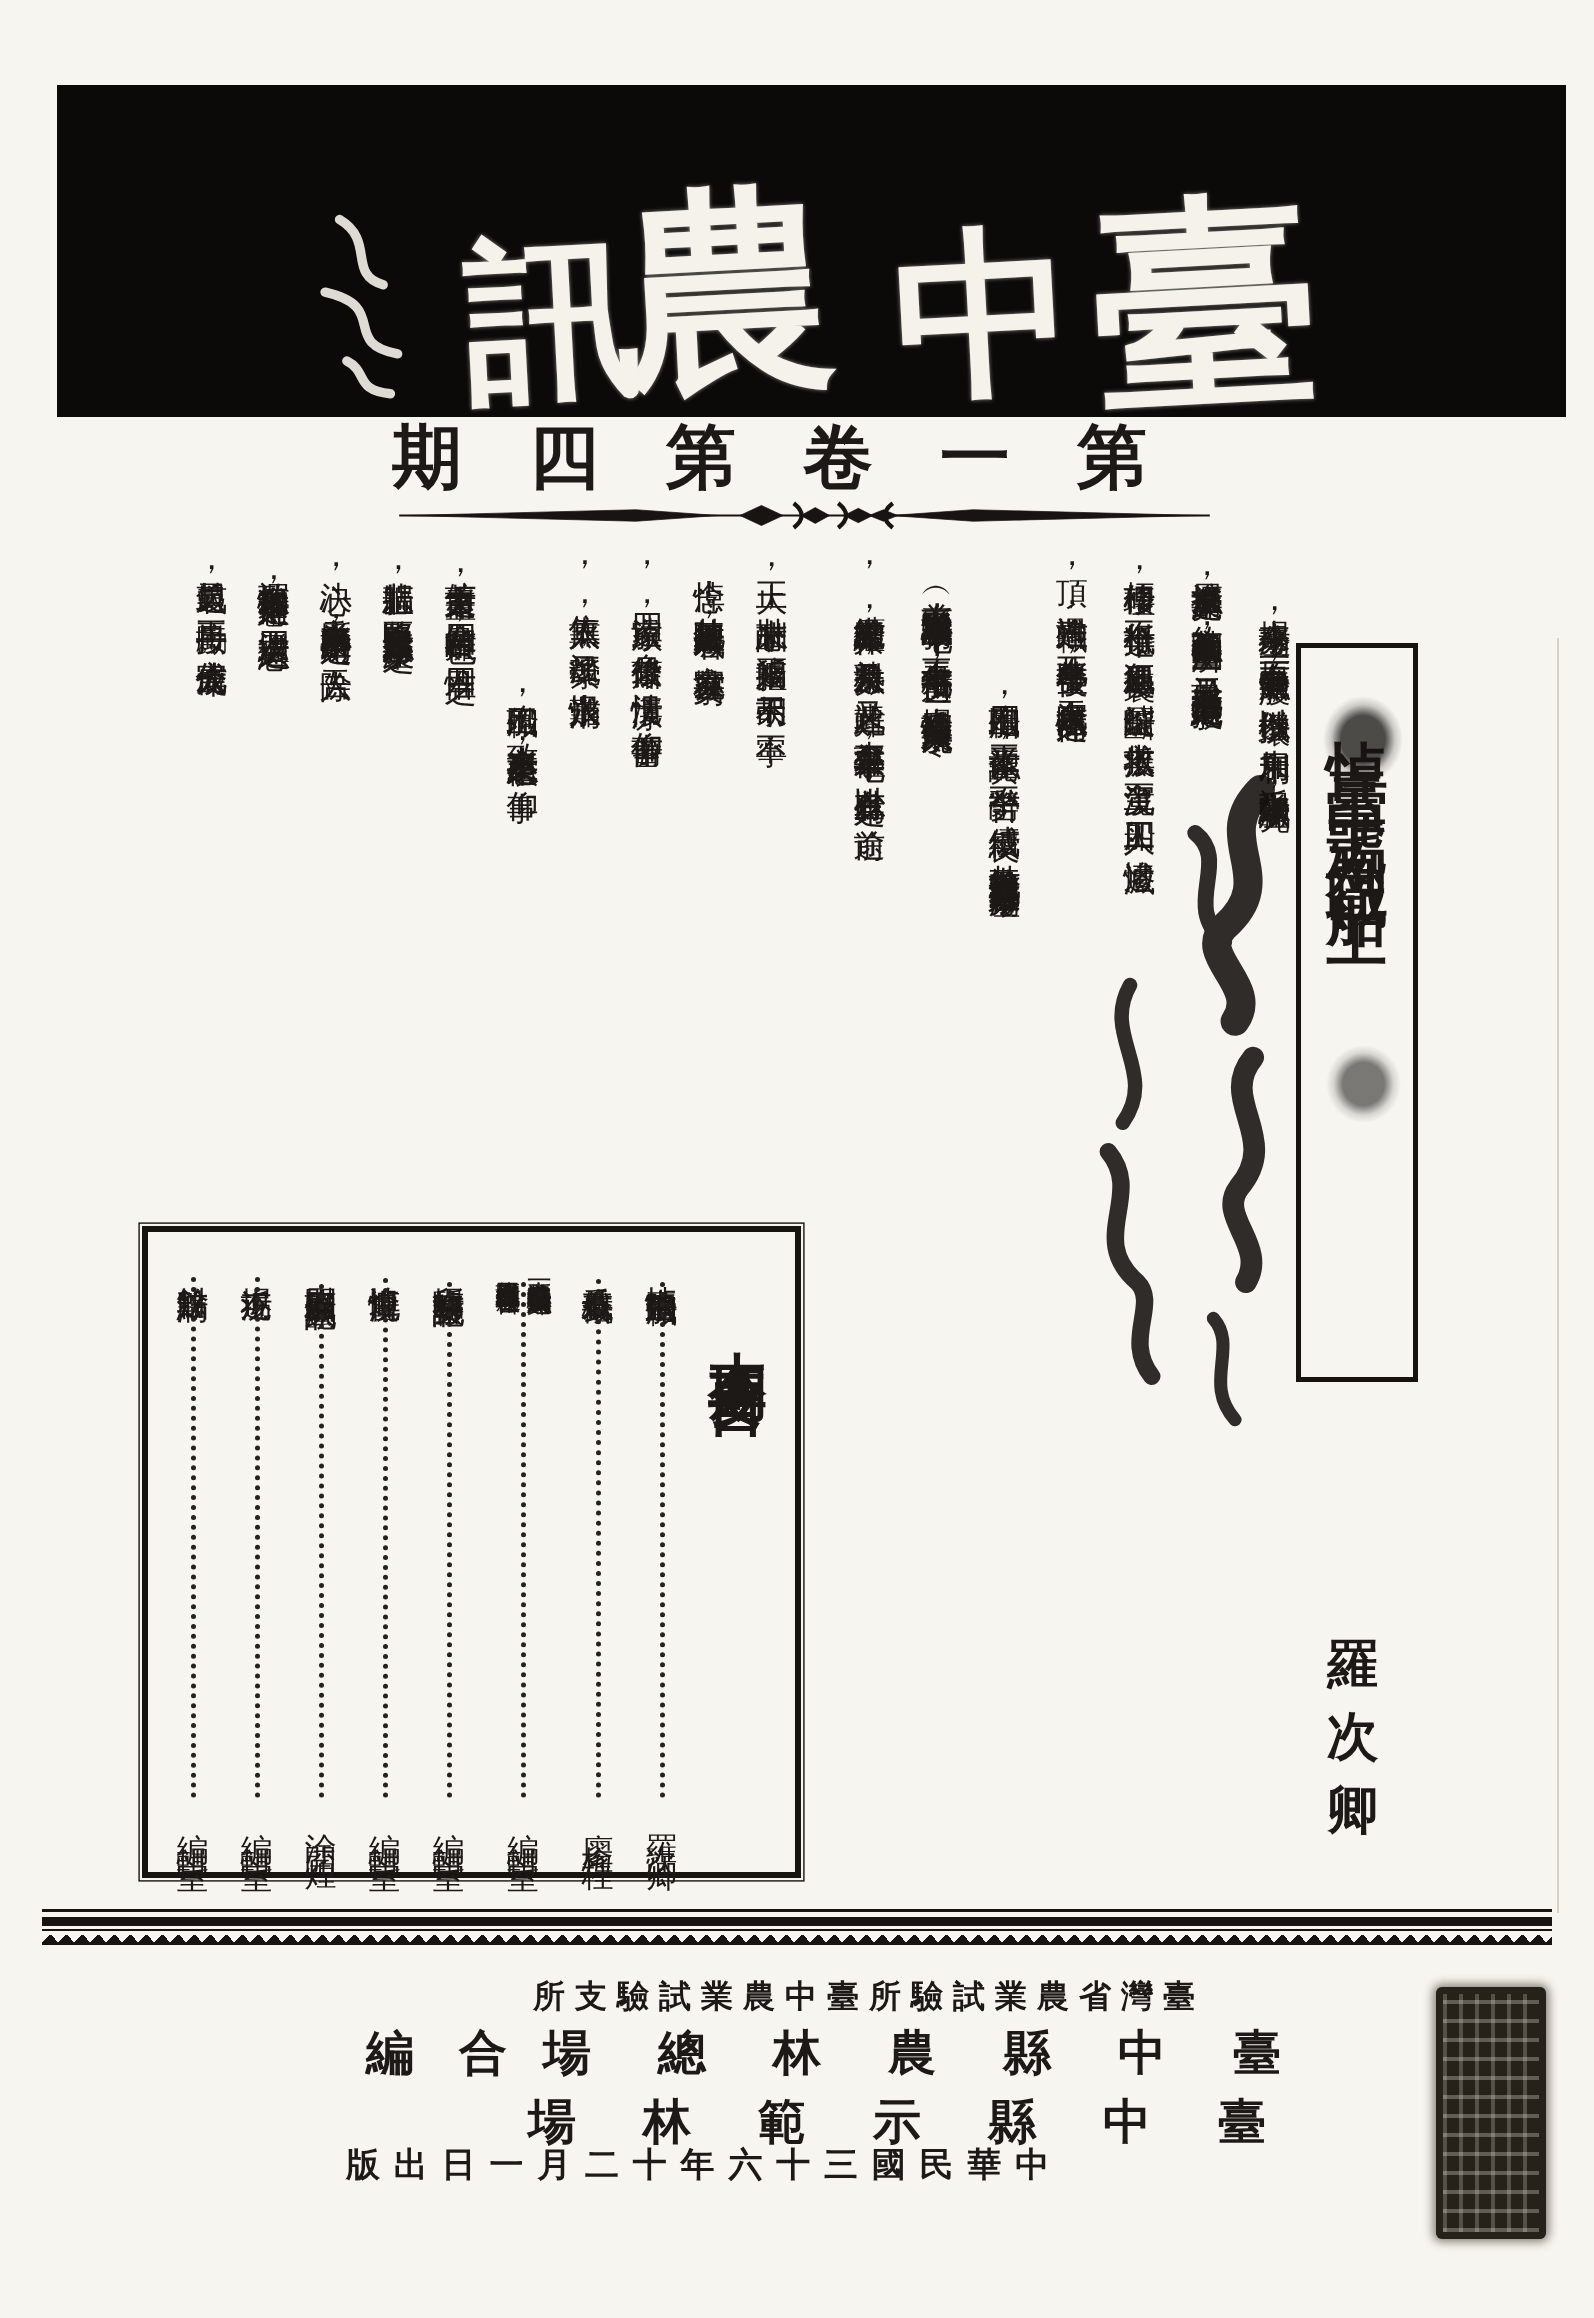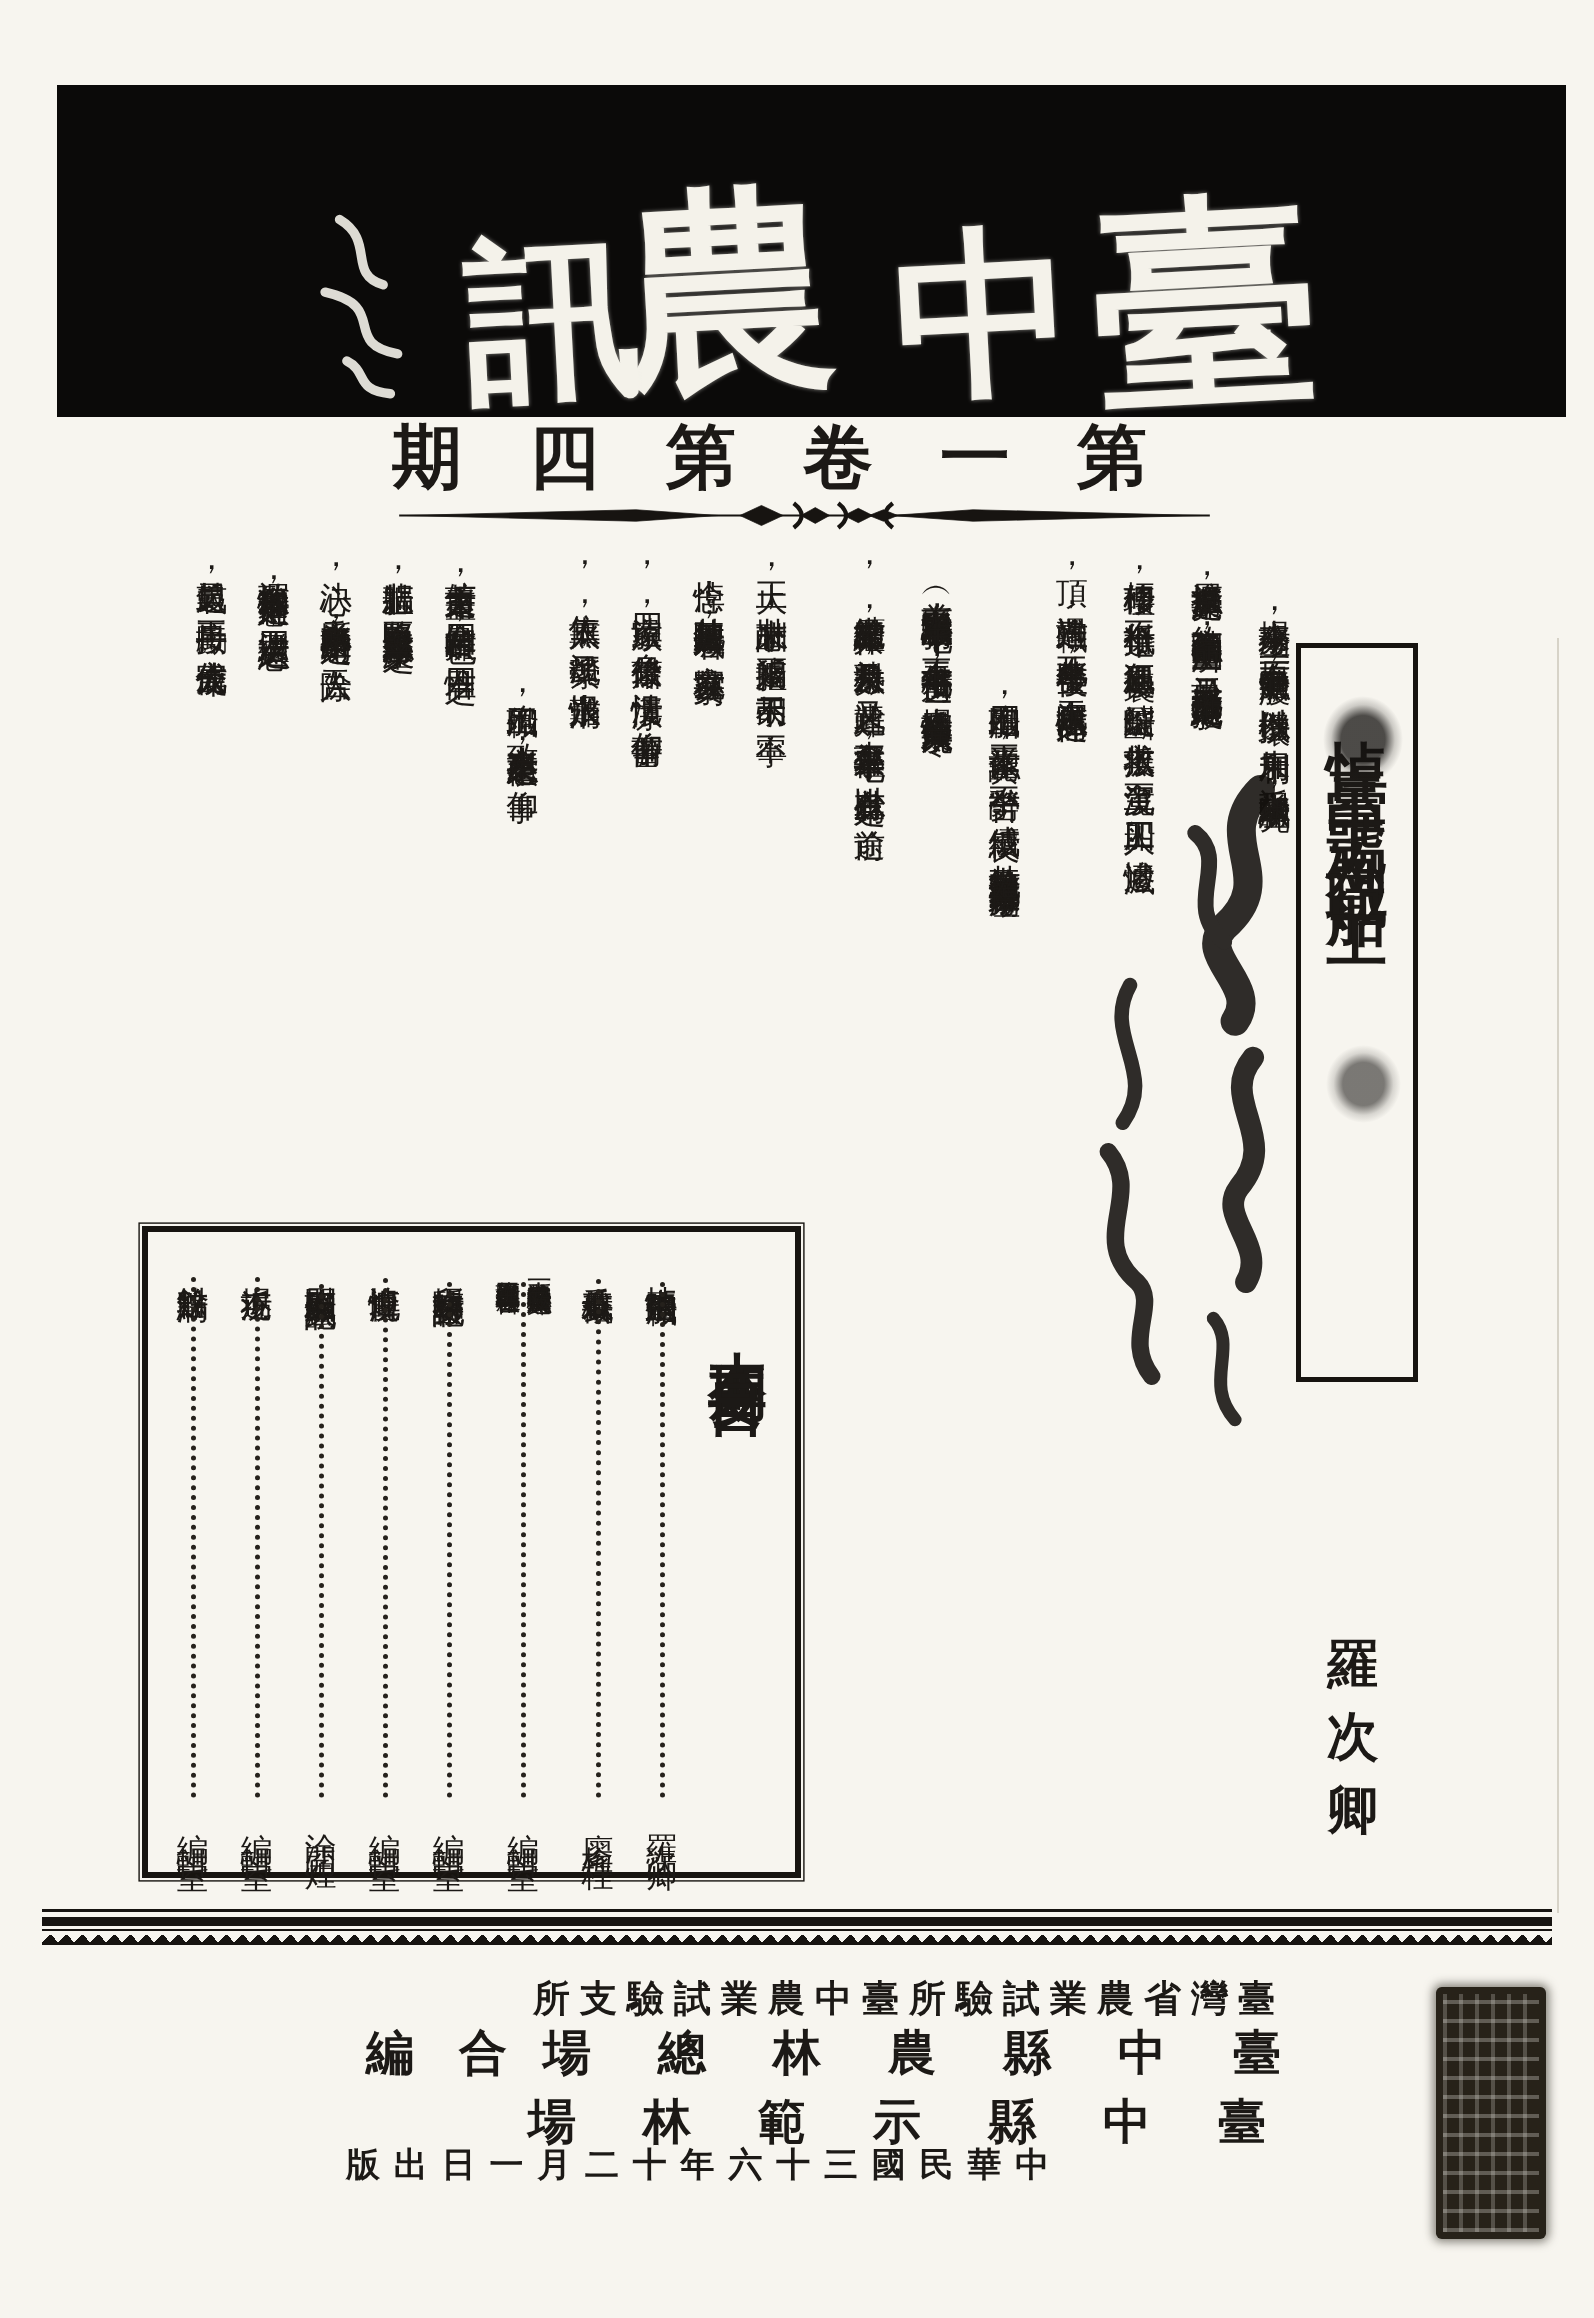--- a/index.html
+++ b/index.html
@@ -76,21 +76,21 @@
 
   
   .sep{position:absolute;left:42px;top:1909px;width:1510px;}
   .sep .l1{height:2.9px;background:#171411;}
   .sep .l2{height:8.7px;background:#171411;margin-top:5px;}
   .sep .l3{height:2.2px;background:#171411;margin-top:3.6px;}
   .sep .zz{height:11px;margin-top:2.2px;
      background:conic-gradient(from 135deg at 50% 0%,#171411 90deg,transparent 0);
      background-size:16px 11px;background-repeat:repeat-x;}
   .fline{position:absolute;white-space:nowrap;font-weight:bold;line-height:1;}
-  .f1{left:533px;top:1980px;font-size:37px;letter-spacing:10px;}
+  .f1{left:533px;top:1980px;font-size:32px;letter-spacing:10px;}
   .f2{left:543px;top:2029px;font-size:48px;letter-spacing:67px;}
   .f3{left:528px;top:2098px;font-size:48px;letter-spacing:67px;}
   .coedit{left:366px;top:2029px;font-size:48px;letter-spacing:45px;}
   .fdate{left:346px;top:2148px;font-size:34px;letter-spacing:13.8px;}
 
   .scanline{position:absolute;right:35px;top:638px;width:2.2px;height:1275px;background:#c9c4b8;opacity:.7;}
 </style>
 </head>
 <body>
 

